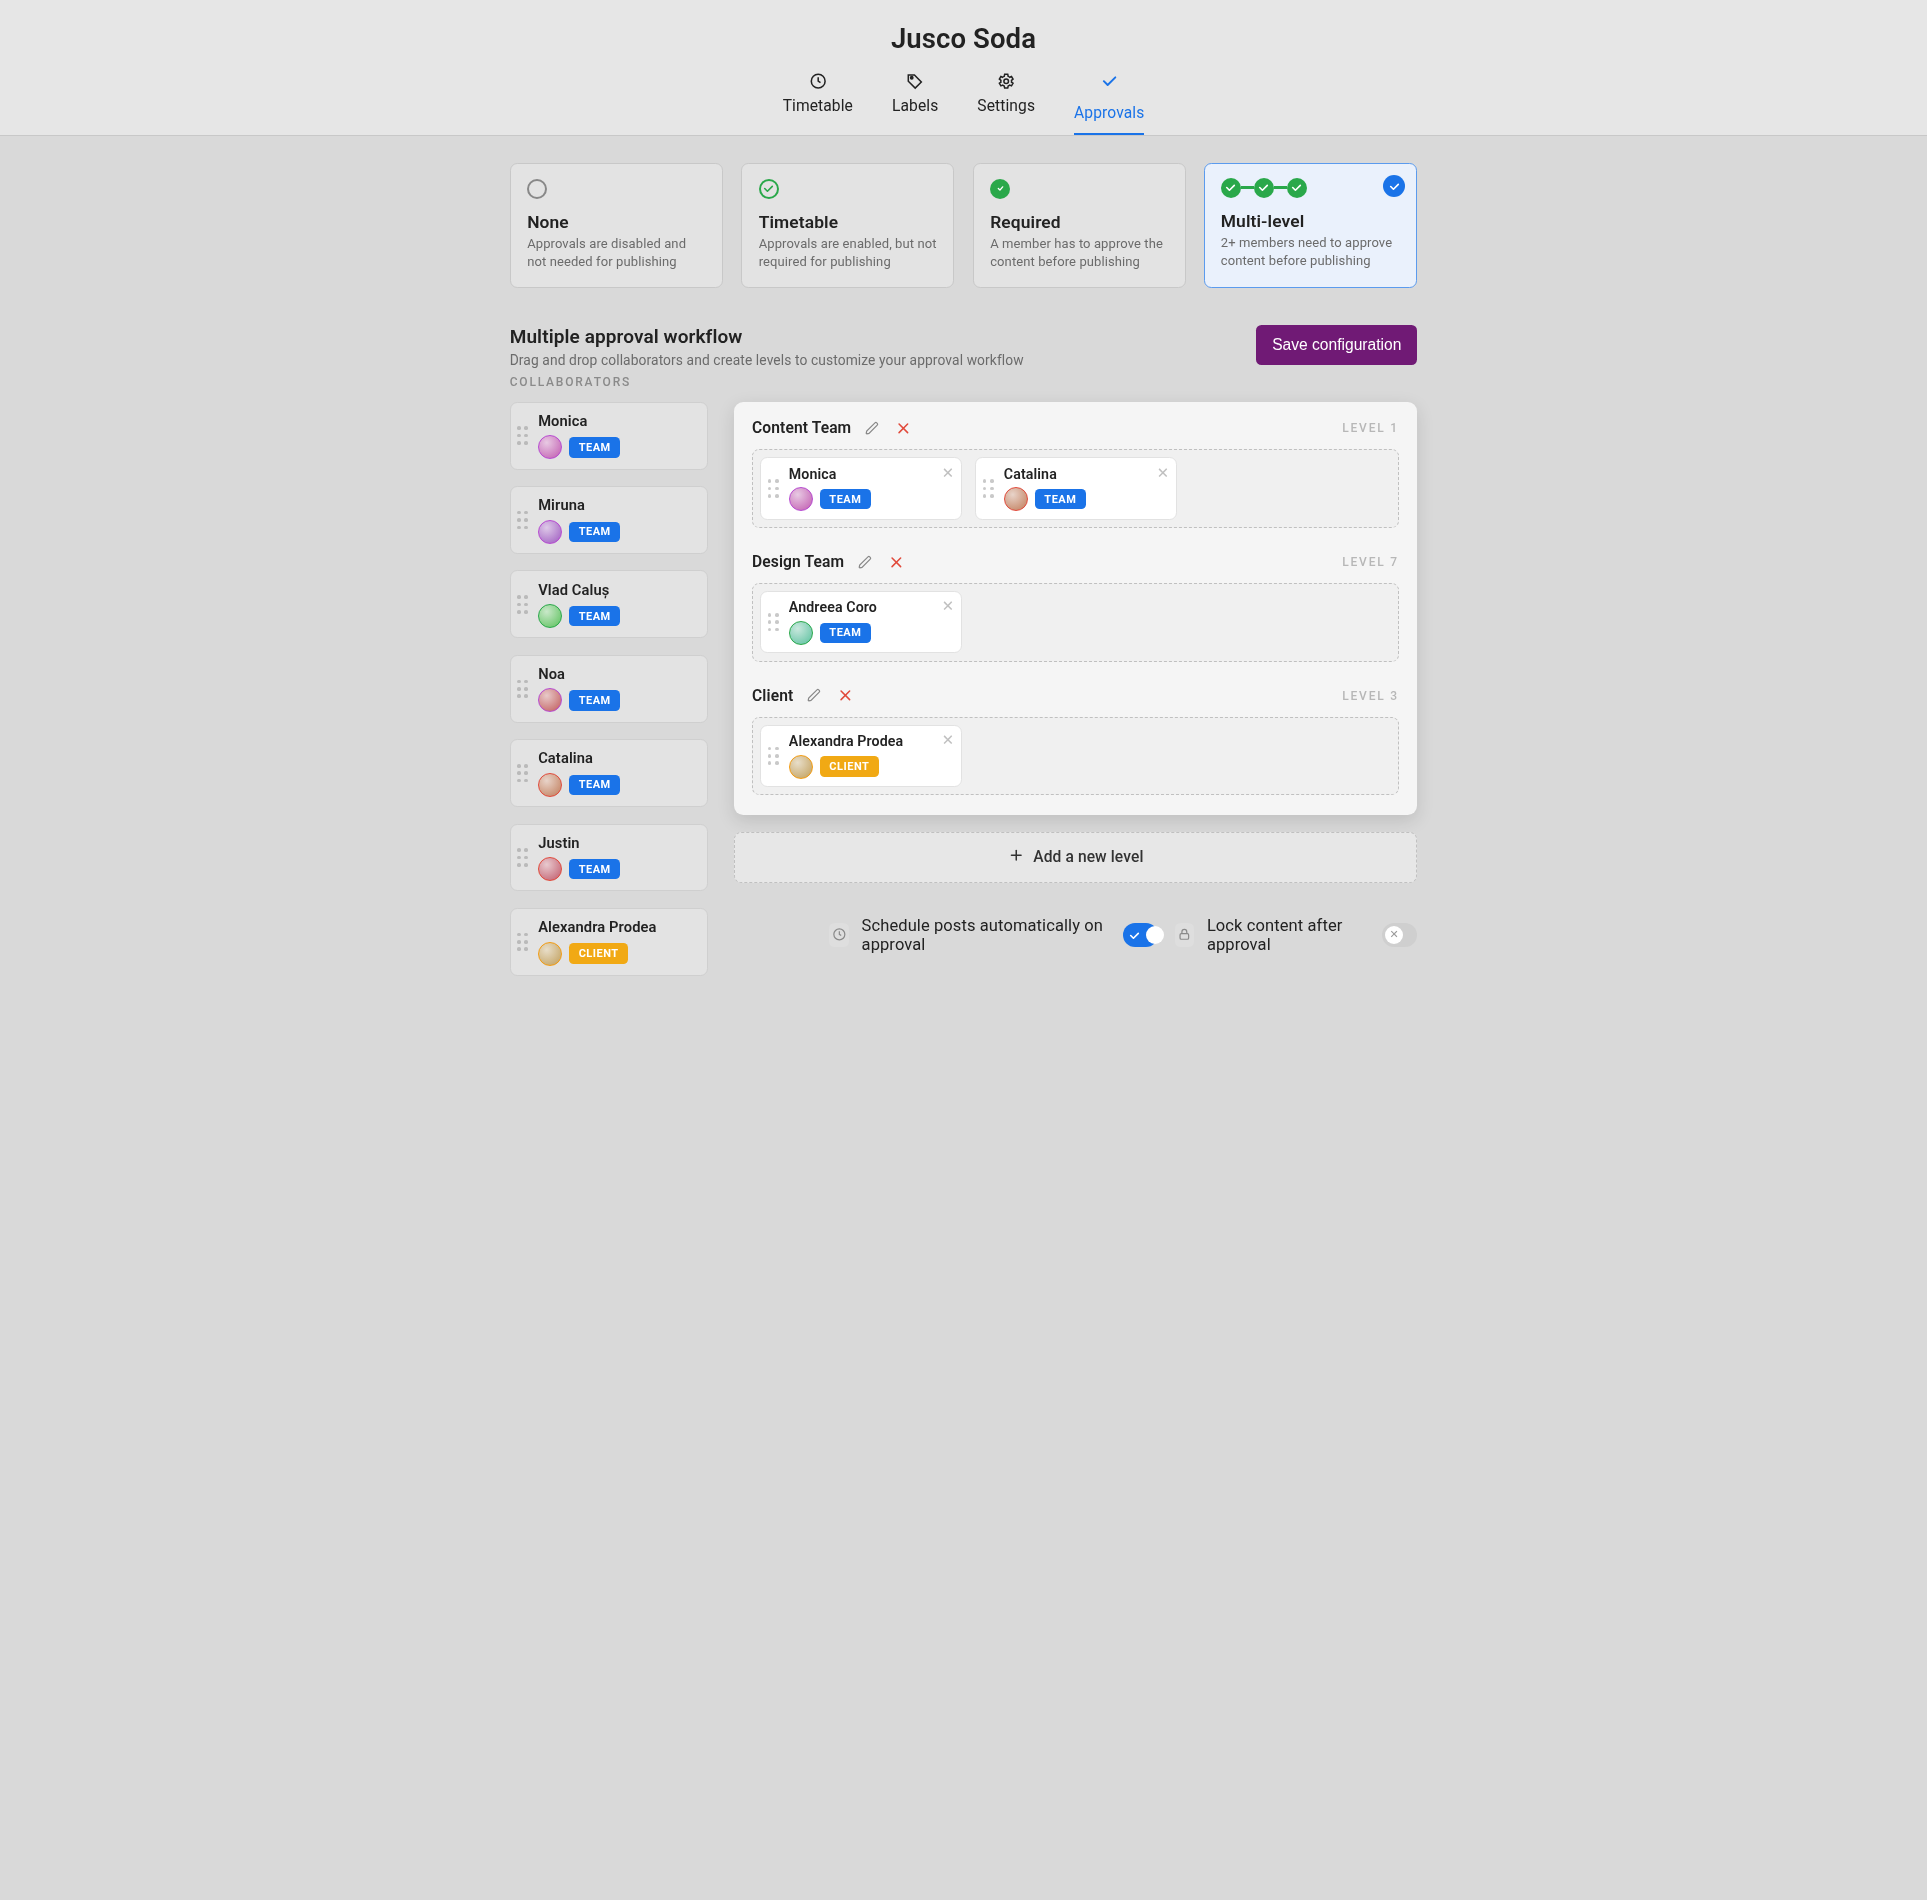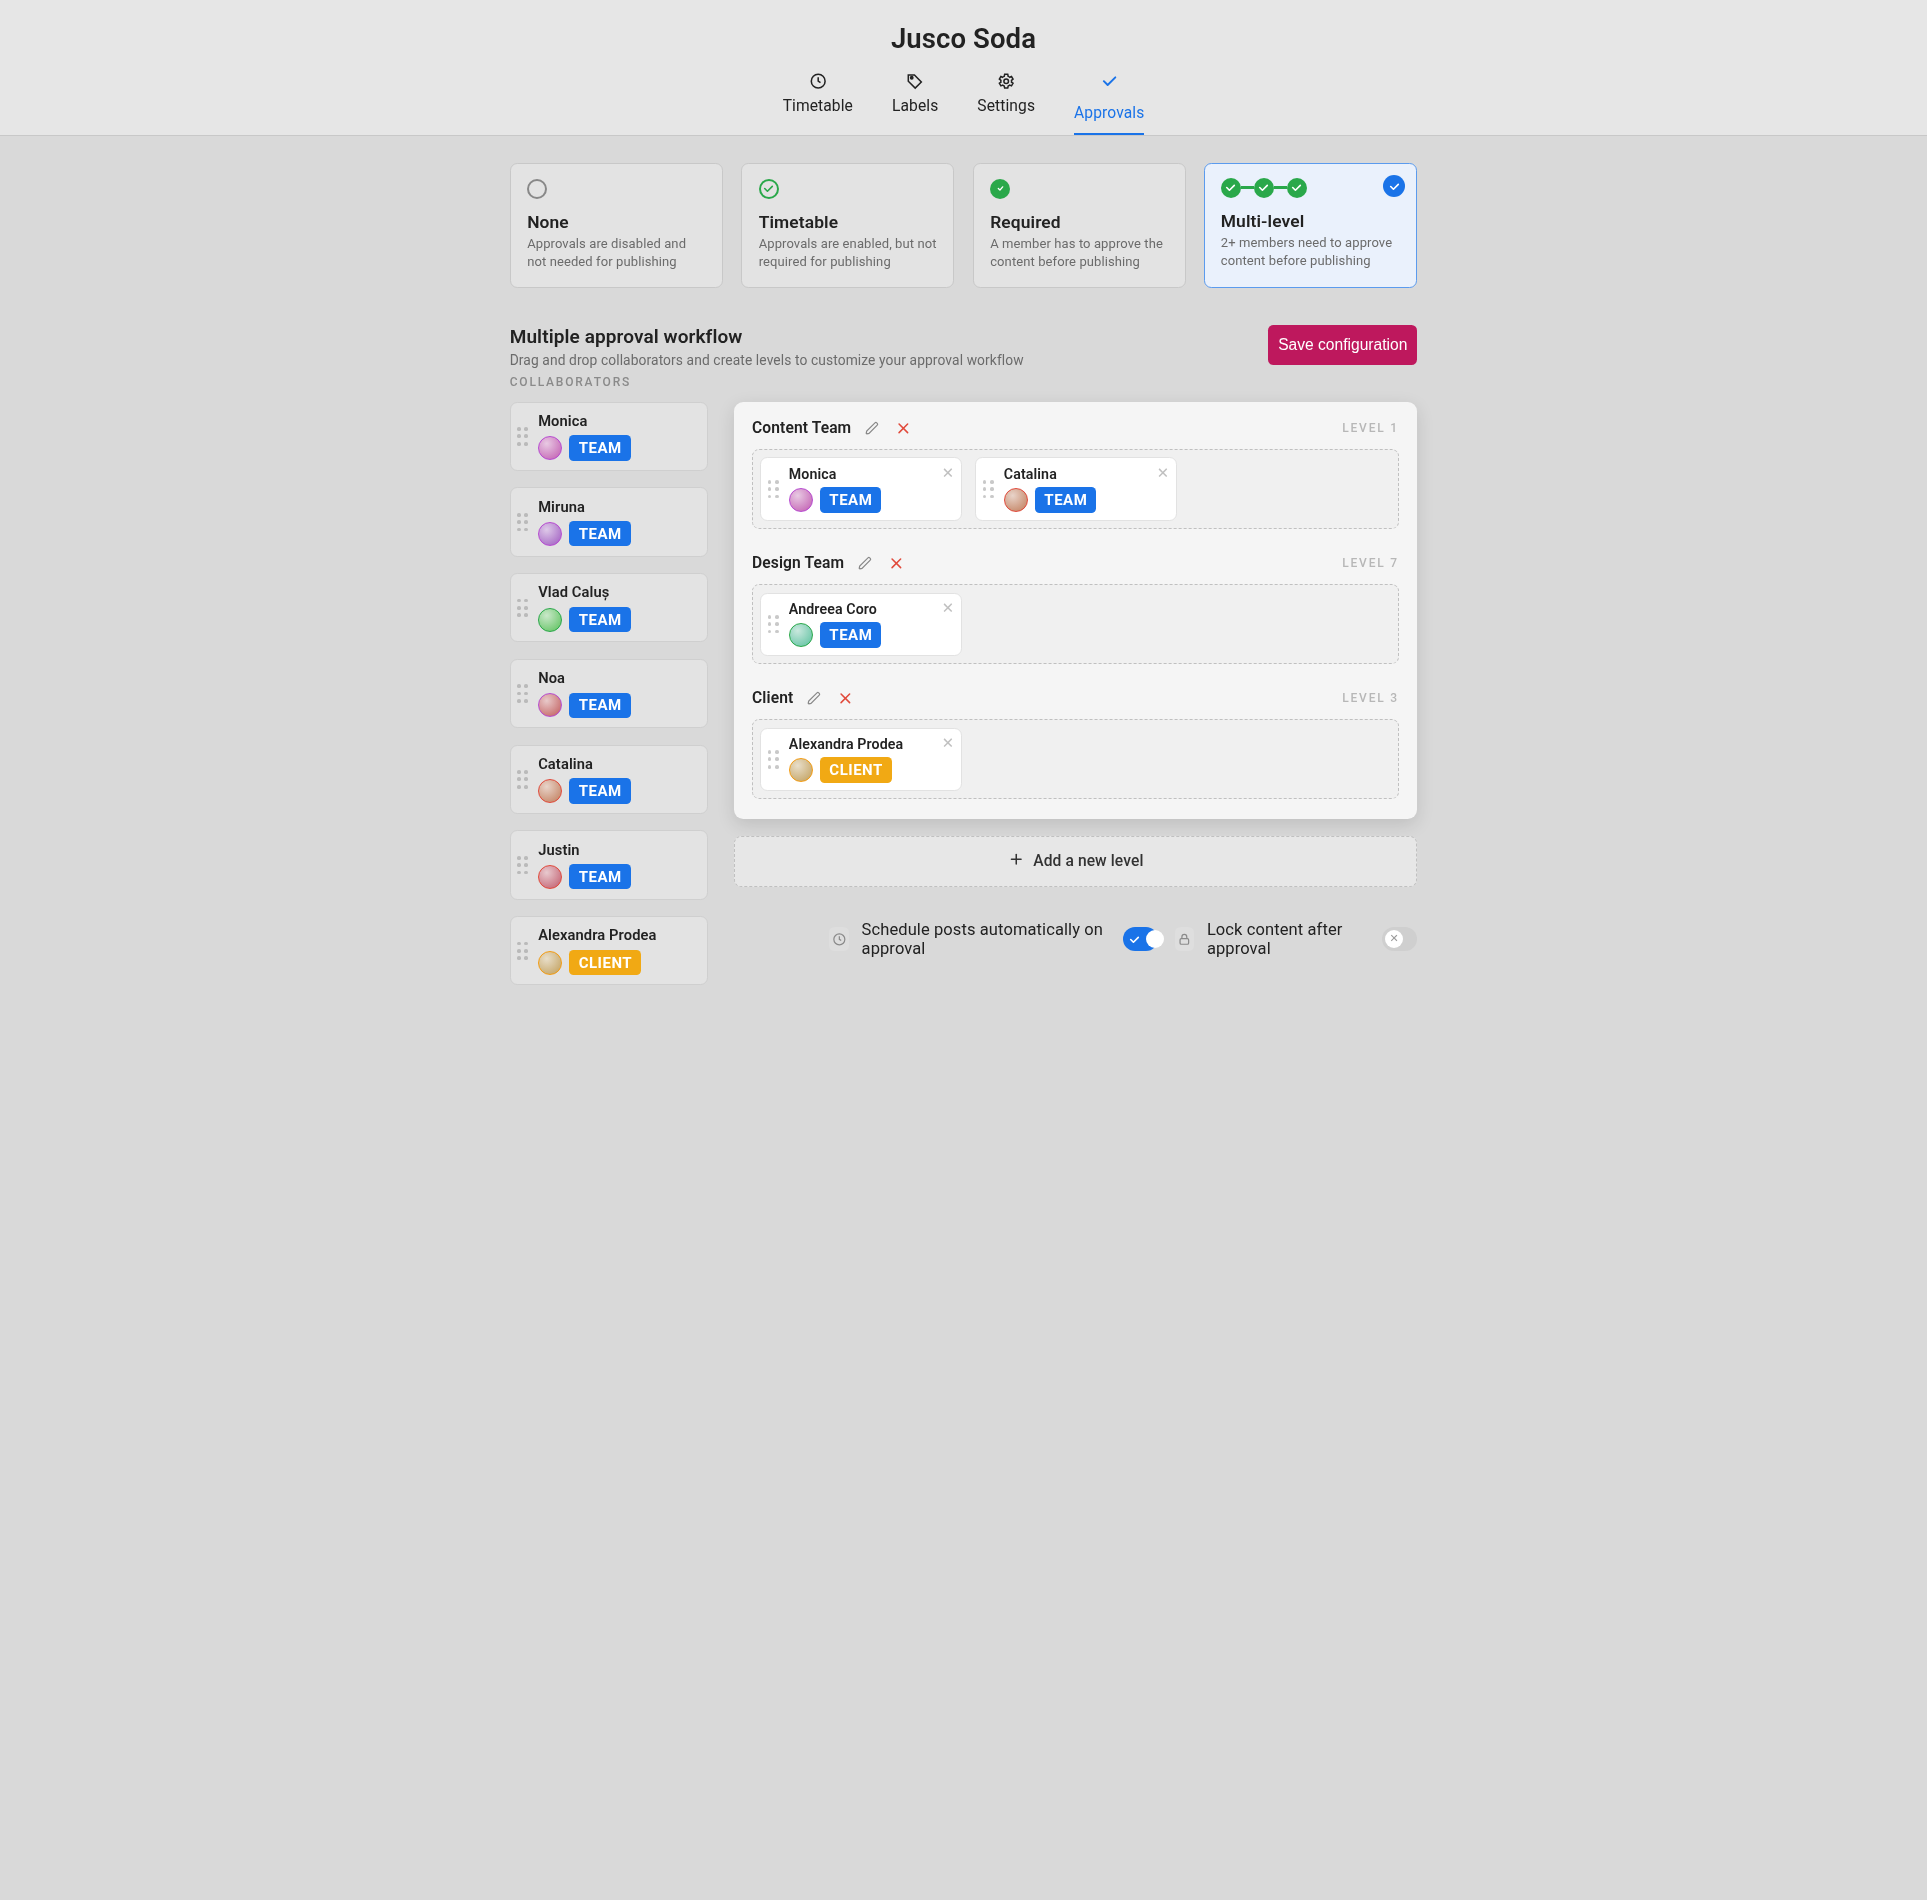--- a/index.html
+++ b/index.html
@@ -86,22 +86,22 @@
   .req-ico { width:20px; height:20px; border-radius:50%; background:#2aa84a; color:#fff; display:inline-flex; align-items:center; justify-content:center; }
   .req-ico svg, .opt-ico svg, .chk svg { width:13px; height:13px; }
   .option-title { font-size:17.4px; font-weight:600; color:#222; margin-bottom:3.7px; }
   .option-desc { font-size:13px; color:#6b6b6b; line-height:1.35; }
 
   
   .workflow-head { display:flex; justify-content:space-between; align-items:flex-start; margin-bottom:7px; }
   .workflow-head h2 { margin:0; font-size:19px; font-weight:600; color:#222; }
   .workflow-head p { margin:3.7px 0 0; font-size:13.8px; color:#6b6b6b; }
   .save-btn {
-    background:#be185d; color:#fff; font-size:15.6px; font-weight:500;
-    border:none; border-radius:5.5px; padding:11px 10px; cursor:pointer;
+    background:#701a75; color:#fff; font-size:15.6px; font-weight:500;
+    border:none; border-radius:5.5px; padding:11px 16px; cursor:pointer;
   }
 
   .collab-label {
     font-size:12px; letter-spacing:1.8px; color:#8a8a8a; font-weight:500; margin-bottom:13px;
   }
 
   .main-grid {
     display:grid;
     grid-template-columns: 198px 1fr;
     gap: 24px 26px;
@@ -126,21 +126,21 @@
   .collab-name { font-size:14.7px; font-weight:600; color:#222; white-space:nowrap; overflow:hidden; text-overflow:ellipsis;}
   .collab-row2 { display:flex; align-items:center; gap:7.3px; }
   .avatar {
     width:24px; height:24px; border-radius:50%; display:inline-block;
     border:1.8px solid #b74bd1;
   }
   .avatar.green { border-color:#2aa84a; }
   .avatar.red { border-color:#e14a3b; }
   .avatar.orange { border-color:#f39c12; }
   .badge {
-    font-size:15px; font-weight:700; letter-spacing:0.5px;
+    font-size:11px; font-weight:700; letter-spacing:0.5px;
     padding:3.7px 9.2px; border-radius:4.6px; color:#fff;
   }
   .badge.team { background:#1a73e8; }
   .badge.client { background:#f1a914; }
 
   
   .levels-panel {
     background:#f5f5f5; border-radius:9.2px; padding:16.5px 18.4px 20px;
     box-shadow: 0 5.5px 18.4px rgba(0,0,0,0.12);
   }

